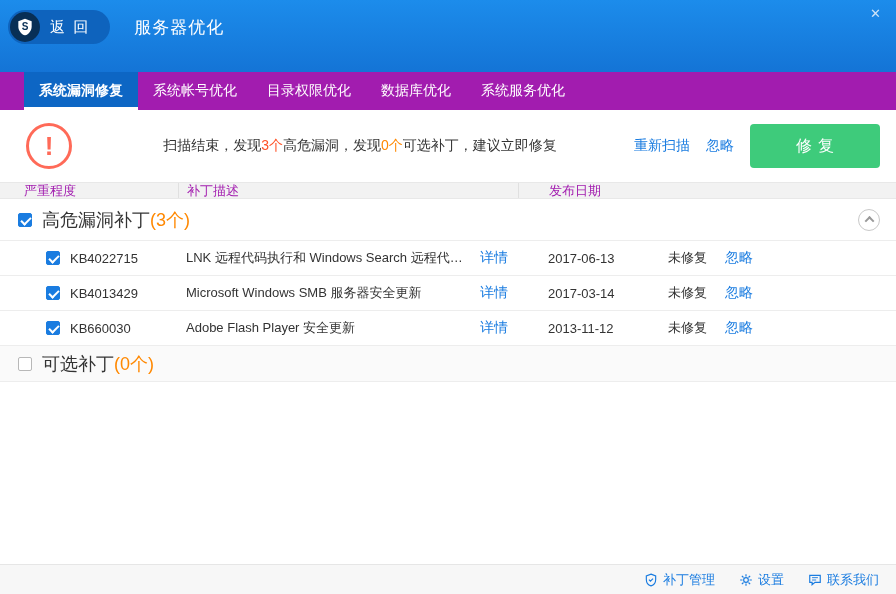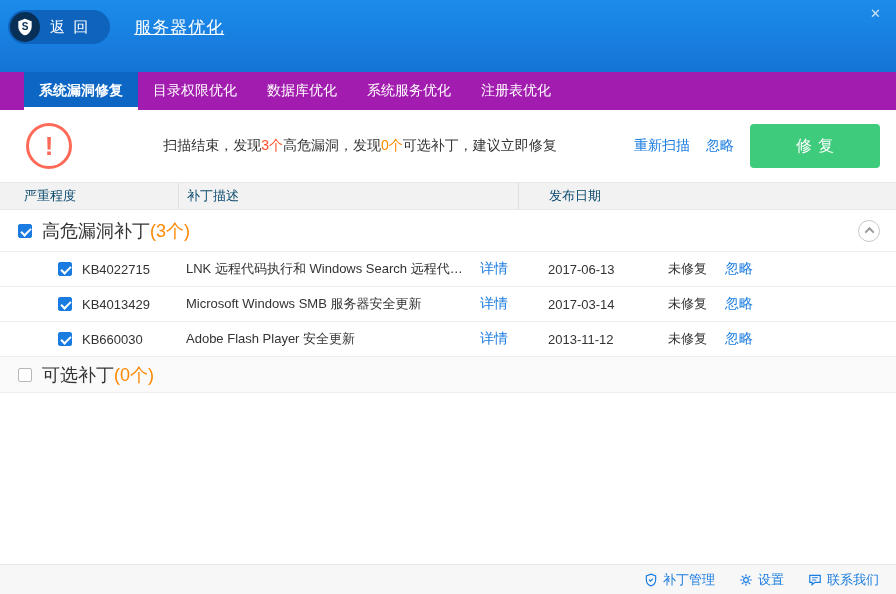--- a/index.html
+++ b/index.html
@@ -6,58 +6,58 @@
   html,body { width:896px; height:594px; overflow:hidden; }
   body { font-family:"Liberation Sans","DejaVu Sans",sans-serif; background:#fff; color:#333; }
   .app { width:896px; height:594px; display:flex; flex-direction:column; position:relative; }
 
   
   .header { background:linear-gradient(180deg,#1c8ceb,#1474d6); height:72px; position:relative; display:flex; align-items:flex-start; padding:10px 0 0 8px; flex:0 0 auto; }
   .back-pill { background:#0e63bd; border-radius:17px; height:34px; display:flex; align-items:center; padding:2px 20px 2px 2px; cursor:pointer; }
   .logo-circle { width:30px; height:30px; border-radius:50%; background:#082f55; display:flex; align-items:center; justify-content:center; margin-right:10px; }
   .logo-circle svg { display:block; }
   .back-label { color:#fff; font-size:15px; letter-spacing:2px; }
-  .page-title { color:#fff; font-size:17px; margin:6px 0 0 24px; letter-spacing:1px;text-decoration:underline; }
+  .page-title { color:#fff; font-size:17px; margin:6px 0 0 24px; letter-spacing:1px; }
   .close-x { position:absolute; top:4px; right:12px; color:#cfe4f8; font-size:13px; cursor:pointer; line-height:1; padding:3px; }
 
   
   .tabbar { background:#a21caf; height:38px; display:flex; align-items:stretch; padding-left:24px; flex:0 0 auto; }
   .tab { color:#fff; font-size:14px; display:flex; align-items:center; padding:0 15px; cursor:pointer; position:relative; }
   .tab.active { background:#0d66c4; font-weight:bold; }
   .tab.active::after { content:""; position:absolute; left:0; right:0; bottom:0; height:3px; background:#fff; }
 
   
   .alertbar { height:72px; background:#fff; display:flex; align-items:center; padding:0 16px 0 26px; flex:0 0 auto; }
   .alert-circle { width:46px; height:46px; border:3px solid #ff6a58; border-radius:50%; color:#ff6a58; font-size:26px; font-weight:bold; display:flex; align-items:center; justify-content:center; flex:0 0 auto; }
   .alert-text { font-size:14px; color:#333; margin-left:14px; flex:1 1 auto;text-align:center; }
   .hl-red { color:#ff5126; }
   .hl-orange { color:#ff8800; }
   .alert-actions { display:flex; align-items:center; gap:16px; }
   .link { color:#1a7ce0; text-decoration:none; cursor:pointer; font-size:14px;font-family:Liberation Serif, serif; }
   .fix-btn { background:#3ecb7b; color:#fff; border:none; border-radius:4px; width:130px; height:44px; font-size:16px; letter-spacing:6px; padding-left:6px; cursor:pointer; font-family:inherit; }
 
   
-  .thead { height:28px; background:#f2f2f2; border-top:1px solid #e8e8e8; border-bottom:1px solid #e8e8e8; display:flex; align-items:center; font-size:13px; color:#0c4a6e; flex:0 0 auto; }
+  .thead { height:17px; background:#f2f2f2; border-top:1px solid #e8e8e8; border-bottom:1px solid #e8e8e8; display:flex; align-items:center; font-size:13px; color:#a21caf; flex:0 0 auto; }
   .c1 { width:178px; flex:0 0 auto; }
   .c2 { width:340px; flex:0 0 auto; }
   .c3 { width:140px; flex:0 0 auto; }
   .c4 { flex:1 1 auto; }
   .thead .c1 { padding-left:24px; }
   .thead .c2 { padding-left:8px; border-left:1px solid #e0e0e0; align-self:stretch; display:flex; align-items:center; }
   .thead .c3 { padding-left:30px; border-left:1px solid #e0e0e0; align-self:stretch; display:flex; align-items:center; }
   .thead .c4 { padding-left:36px; border-left:1px solid #e0e0e0; align-self:stretch; display:flex; align-items:center; }
 
   .group-row { height:42px; display:flex; align-items:center; border-bottom:1px solid #ededed; padding:0 16px 0 18px; font-size:18px; }
   .group-row.optional { height:36px; background:#fafafa; }
   .group-label { margin-left:10px; }
   .count-orange { color:#ff8800; }
   .spacer { flex:1 1 auto; }
 
   .row { height:35px; display:flex; align-items:center; border-bottom:1px solid #ededed; font-size:13px; }
-  .row .c1 { padding-left:58px; display:flex; align-items:center; }
+  .row .c1 { padding-left:46px; display:flex; align-items:center; }
   .row .c1 .kb { margin-left:10px; }
   .row .c2 { padding-left:8px; padding-right:10px; display:flex; align-items:center; justify-content:space-between; }
   .row .c2 .desc { white-space:nowrap; overflow:hidden; text-overflow:ellipsis; max-width:280px; }
   .row .c3 { padding-left:30px; }
   .row .c4 { padding-left:10px; display:flex; align-items:center; gap:18px; }
 
   
   .cb { width:14px; height:14px; border-radius:2px; display:inline-block; position:relative; flex:0 0 auto; cursor:pointer; }
   .cb.checked { background:#1a7ce0; border:1px solid #1a7ce0; }
   .cb.checked::after { content:""; position:absolute; left:4px; top:1px; width:4px; height:8px; border:solid #fff; border-width:0 2px 2px 0; transform:rotate(45deg); }
@@ -88,24 +88,24 @@
         </svg>
       </span>
       <span class="back-label">返 回</span>
     </div>
     <div class="page-title">服务器优化</div>
     <div class="close-x">✕</div>
   </div>
 
   <div class="tabbar">
     <div class="tab active">系统漏洞修复</div>
+    <div class="tab">系统帐号优化</div>
     <div class="tab">目录权限优化</div>
     <div class="tab">数据库优化</div>
     <div class="tab">系统服务优化</div>
-    <div class="tab">注册表优化</div>
   </div>
 
   <div class="alertbar">
     <div class="alert-circle">!</div>
     <div class="alert-text">
       <span>扫描结束，发现</span><span class="hl-red">3个</span><span>高危漏洞，发现</span><span class="hl-orange">0个</span><span>可选补丁，建议立即修复</span>
     </div>
     <div class="alert-actions">
       <a class="link">重新扫描</a>
       <a class="link">忽略</a>

